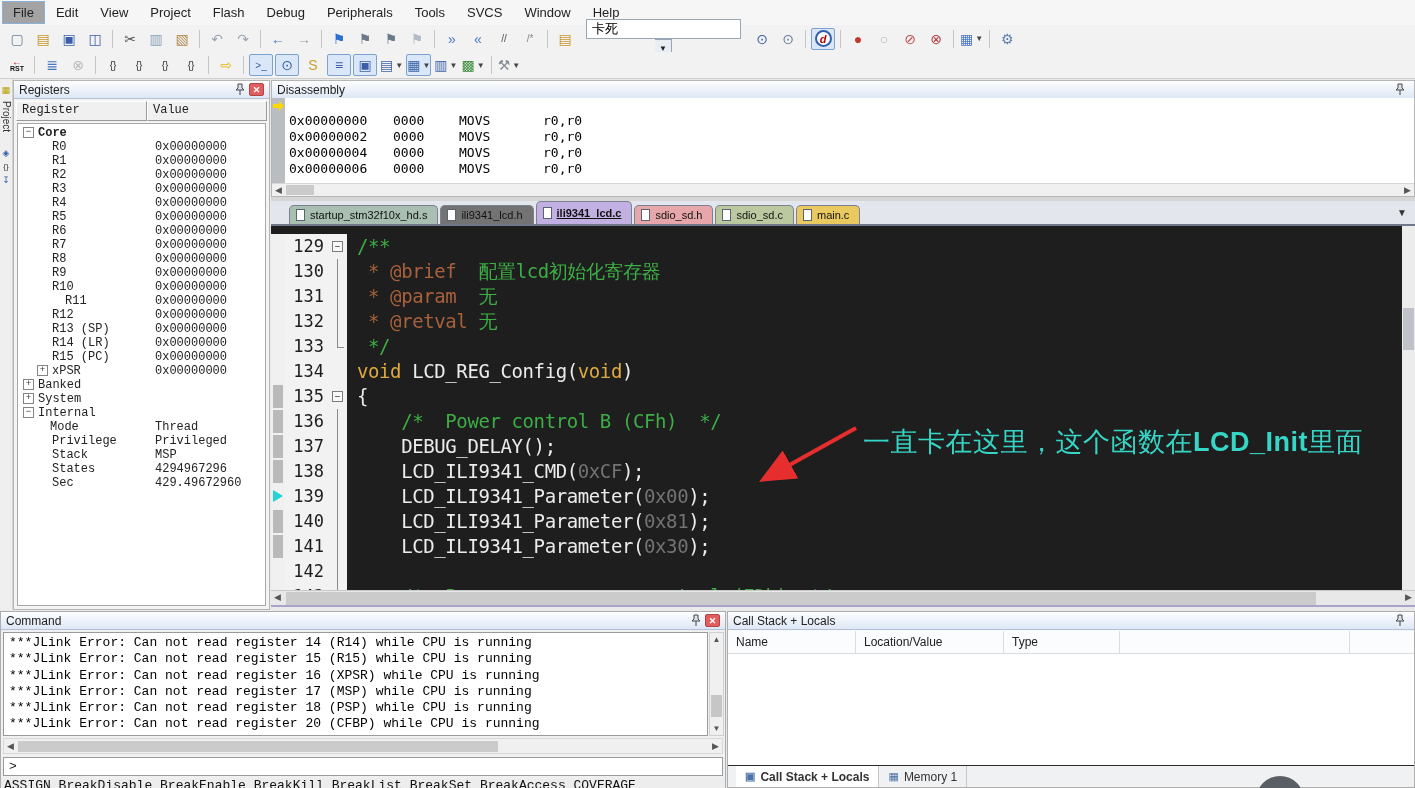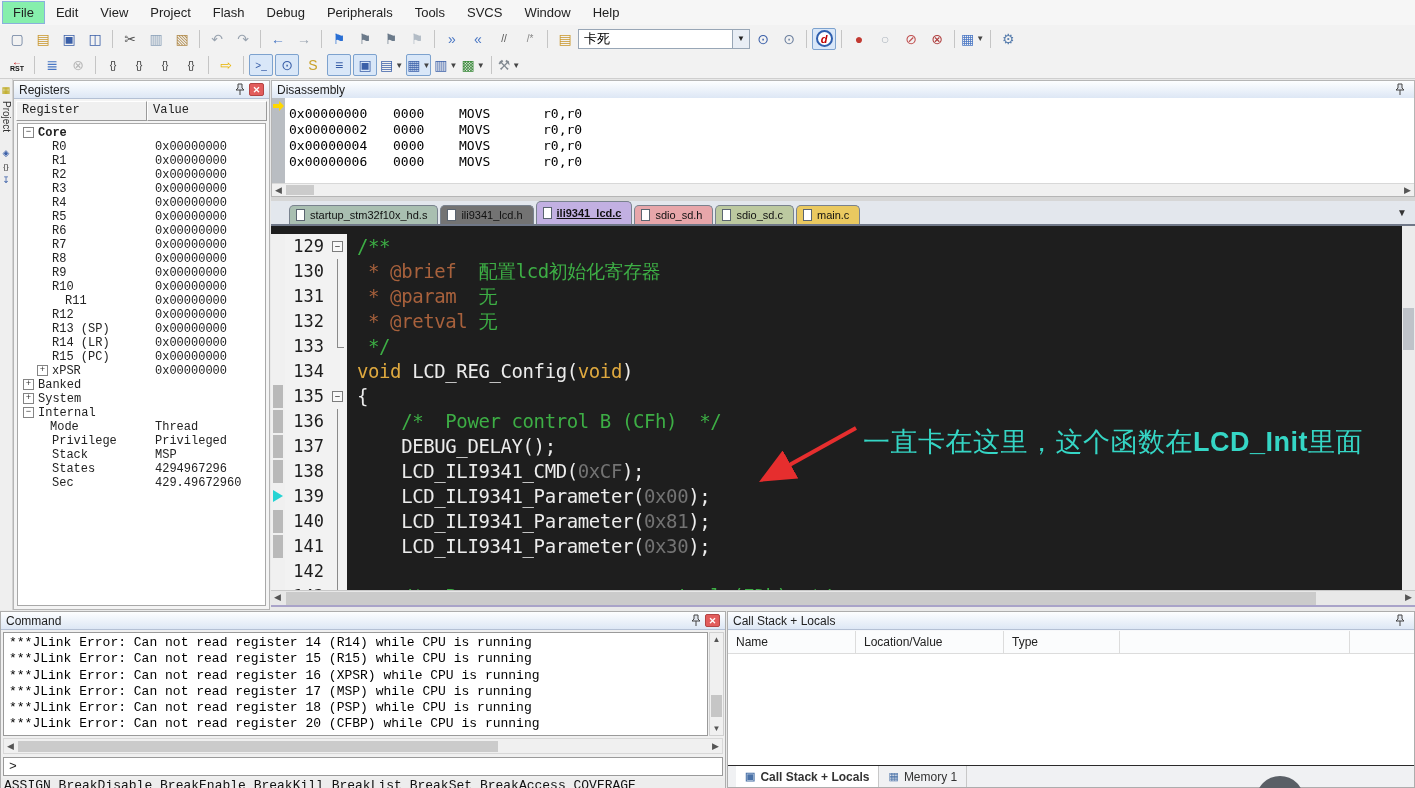--- a/index.html
+++ b/index.html
@@ -2,29 +2,29 @@
 <html><head>
 <meta charset="utf-8">
 <style>
   * { margin:0; padding:0; box-sizing:border-box; }
   html,body { width:1415px; height:788px; overflow:hidden; }
   body { position:relative; background:#e9e9e9; font-family:"Liberation Sans",sans-serif; color:#222; }
 
   
   .menubar { position:absolute; left:0; top:0; width:1415px; height:25px; background:#f6f6f6; display:flex; align-items:center; padding-left:2px; font-size:13px; }
   .menu-item { padding:3px 10px; border:1px solid transparent; }
-  .menu-item.focused { border:1px solid #8ab0dc; background:#86efac; }
+  .menu-item.focused { border:1px solid #8ab0dc; background:#a3a3a3; }
   .toolbar { position:absolute; left:0; width:1415px; height:27px; background:#f2f2f2; display:flex; align-items:center; padding-left:4px; }
   #toolbar1 { top:25px; }
   #toolbar2 { top:52px; border-bottom:1px solid #cfcfcf; }
   .tbtn { min-width:24px; height:22px; display:flex; align-items:center; justify-content:center; font-size:14px; margin:0 1px; border:1px solid transparent; border-radius:2px; }
   .tbtn.active { background:#d9e7f8; border-color:#7da2ce; }
   .tsep { width:1px; height:18px; background:#c5c5c5; margin:0 4px; }
   .dd { font-size:8px; color:#444; margin-left:2px; }
-  .search-combo { display:flex; align-items:center; margin:0 0; }
+  .search-combo { display:flex; align-items:center; margin:0 8px;flex-direction:column; }
   .search-combo input { width:155px; height:20px; border:1px solid #98a6b6; font-size:13px; padding:1px 5px; font-family:"Liberation Sans",sans-serif; background:#fff; }
   .combo-btn { width:17px; height:20px; border:1px solid #98a6b6; border-left:none; background:#e9eef5; font-size:8px; display:flex; align-items:center; justify-content:center; }
   .debug-d { width:17px; height:17px; border:2px solid #2f5fae; border-radius:50%; color:#c00000; font-weight:bold; font-style:italic; font-size:11px; display:flex; align-items:center; justify-content:center; background:#fff; }
   .rst-icon { display:flex; flex-direction:column; align-items:center; line-height:7px; }
   .rst-icon .r-arrow { color:#c00000; font-size:10px; font-weight:bold; }
   .rst-icon .r-text { font-size:7px; font-weight:bold; color:#111; }
 
   
   .left-strip { position:absolute; left:0; top:79px; width:13px; height:531px; background:#efefef; border-right:1px solid #d2d2d2; display:flex; flex-direction:column; align-items:center; padding-top:4px; }
   .vtab-ico { font-size:9px; margin:2px 0; }
@@ -443,21 +443,21 @@
     <span>Disassembly</span>
     <span class="spacer"></span>
     <svg class="pin-icon" viewBox="0 0 12 13">
         <path d="M4 1h4v4l2 2H2l2-2z M6 7v5" fill="#dfe4ec" stroke="#444" stroke-width="1"></path>
       </svg>
   </div>
   <div class="disasm-body">
     <div class="disasm-margin">
       <span class="cur-arrow"></span>
     </div>
-    <div style="padding-top:8px;">
+    <div style="padding-top:15px;">
         <div class="disasm-row"><span class="da-addr">0x00000000</span><span class="da-code">0000</span><span class="da-mn">MOVS</span><span class="da-ops">r0,r0</span></div>
         <div class="disasm-row"><span class="da-addr">0x00000002</span><span class="da-code">0000</span><span class="da-mn">MOVS</span><span class="da-ops">r0,r0</span></div>
         <div class="disasm-row"><span class="da-addr">0x00000004</span><span class="da-code">0000</span><span class="da-mn">MOVS</span><span class="da-ops">r0,r0</span></div>
         <div class="disasm-row"><span class="da-addr">0x00000006</span><span class="da-code">0000</span><span class="da-mn">MOVS</span><span class="da-ops">r0,r0</span></div>
       </div>
   </div>
   <div class="hscroll">
     <span class="hs-arrow" style="left:0">◀</span>
     <span class="hs-thumb" style="left:14px;width:28px"></span>
     <span class="hs-arrow" style="right:0">▶</span>

